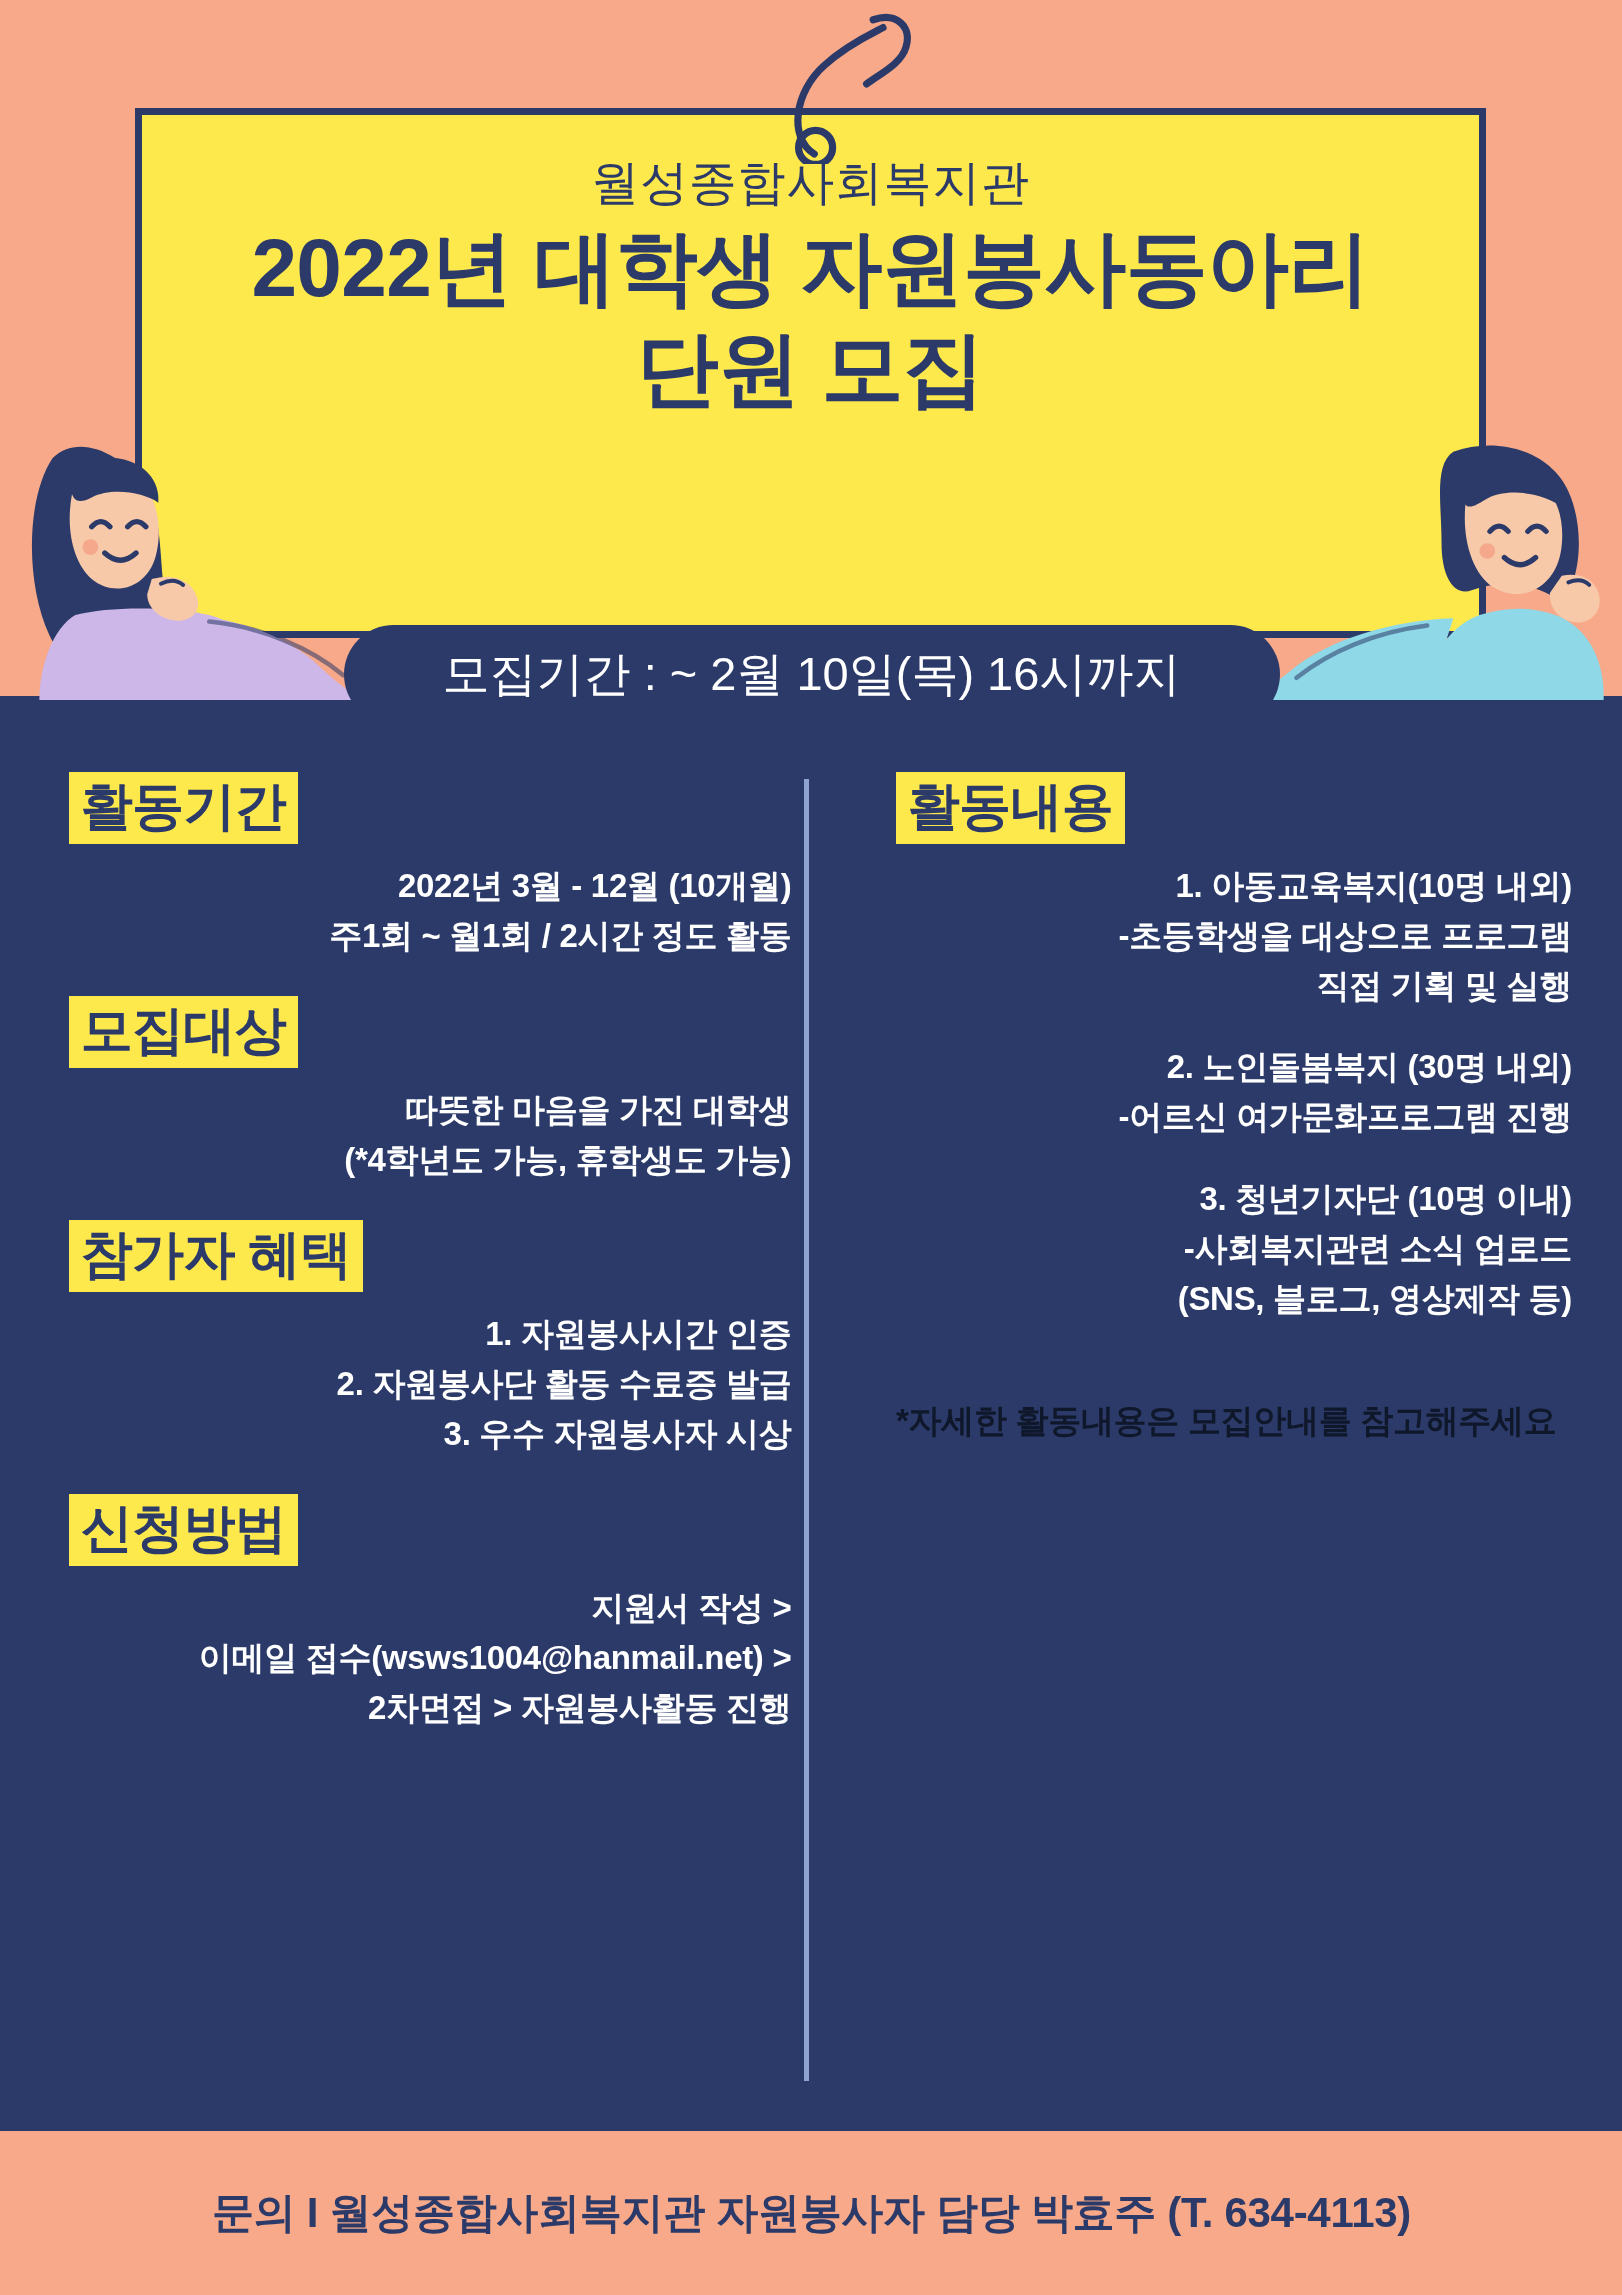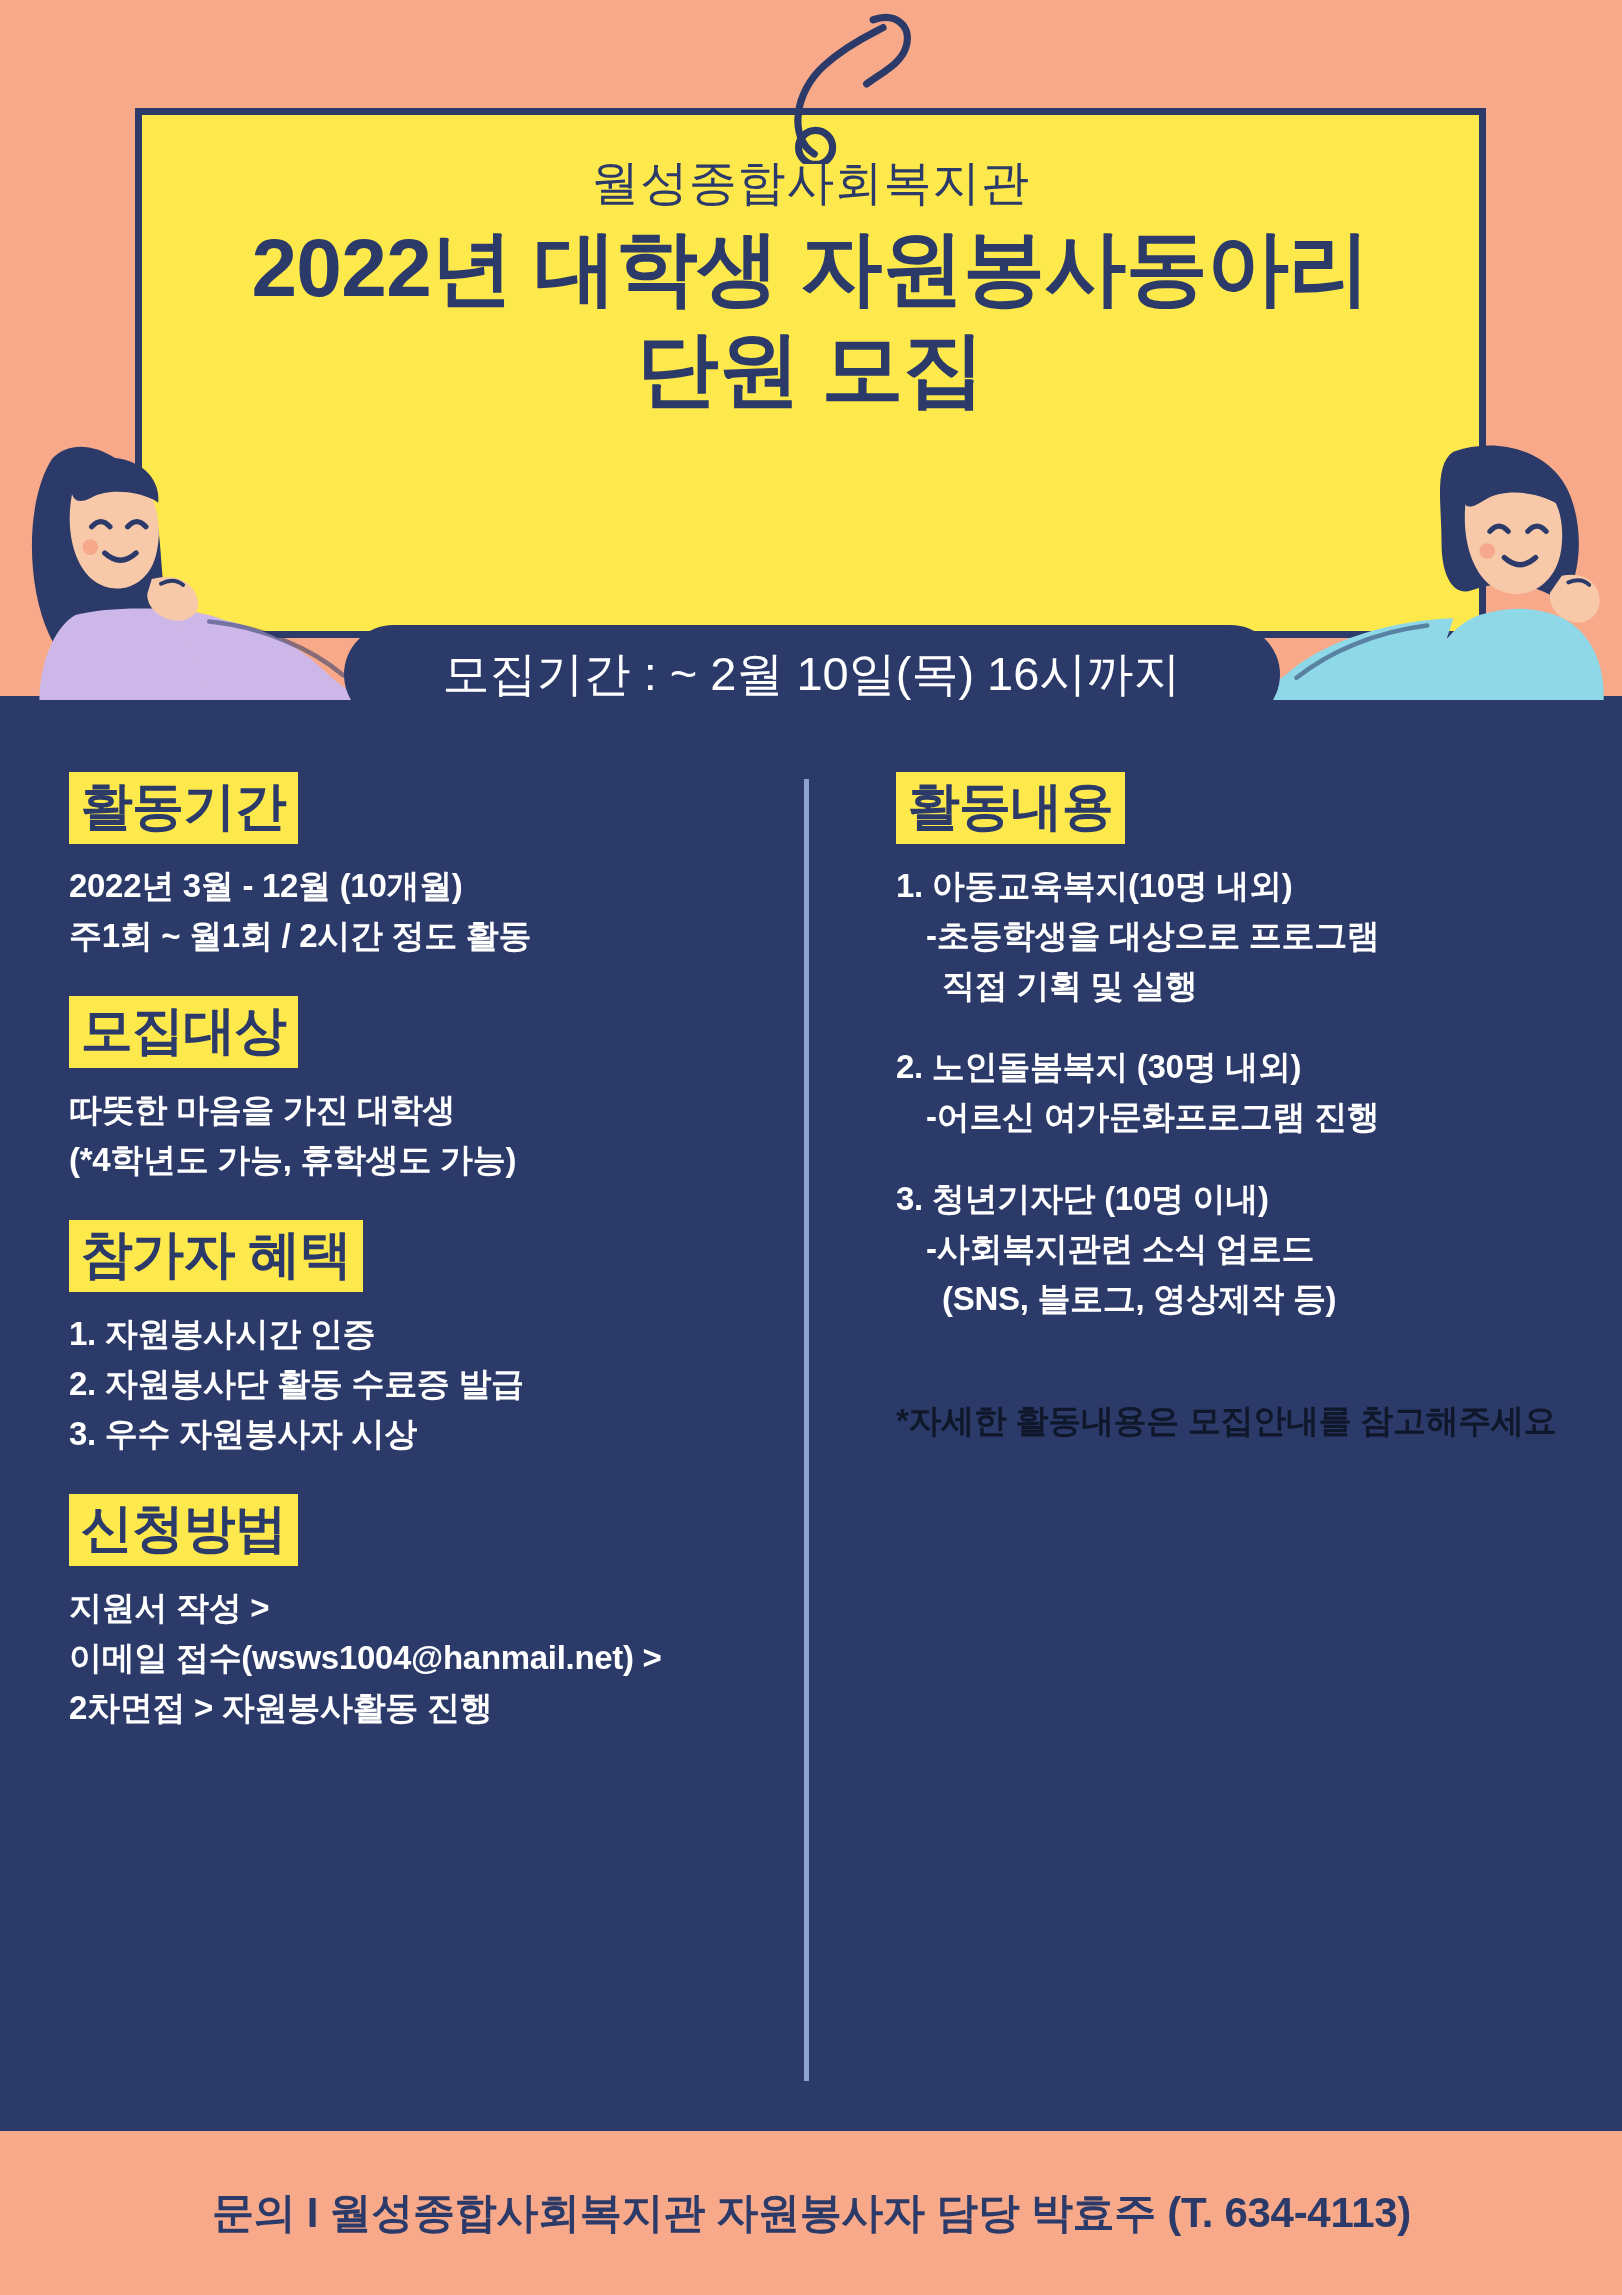--- a/index.html
+++ b/index.html
@@ -163,20 +163,21 @@
     text-align: right;
   }
   .block { margin-bottom: 35px; }
   .line {
     color: #ffffff;
     font-size: 33px;
     font-weight: 700;
     line-height: 1.52;
     letter-spacing: -0.3px;
     white-space: pre;
+    text-align: right;
   }
   .line.indent1 { padding-left: 30px; }
   .line.indent2 { padding-left: 46px; }
   .gap { height: 31px; }
   .note {
     color: #0f172a;
     font-size: 33px;
     font-weight: 700;
     line-height: 1.5;
     letter-spacing: -0.3px;

